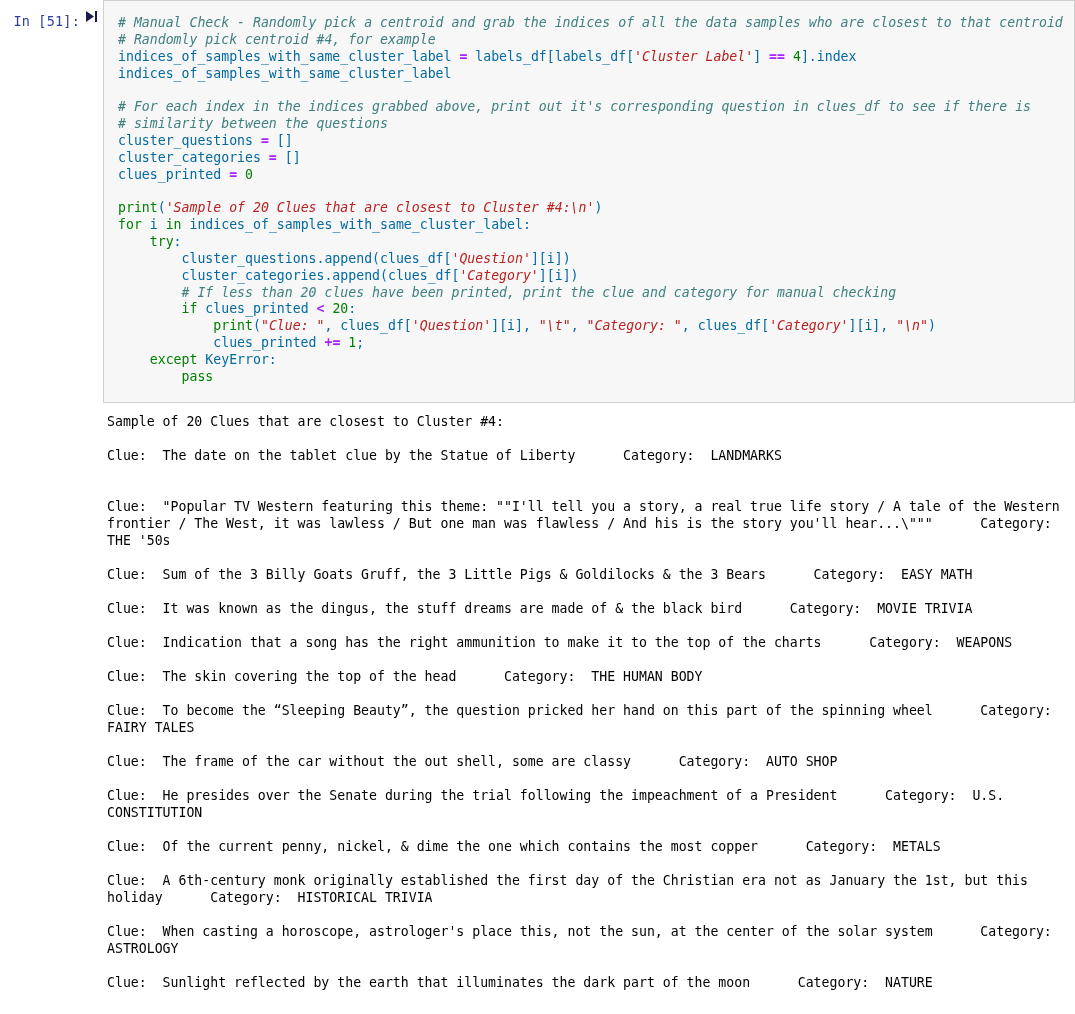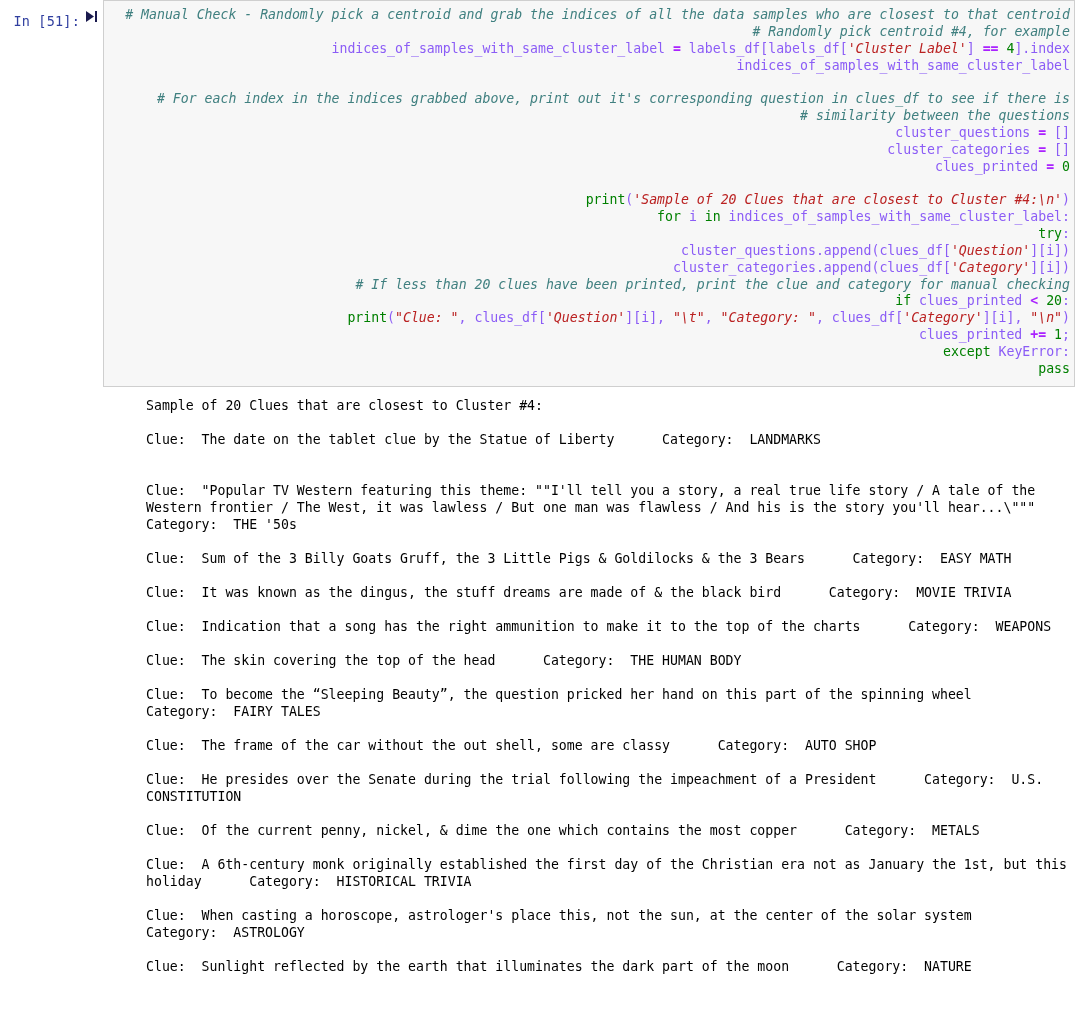--- a/index.html
+++ b/index.html
@@ -75,24 +75,23 @@
     position: relative;
     min-height: 378px;
   }
 
   .code {
     font-family: "DejaVu Sans Mono", monospace;
     font-size: 13.2px;
     line-height: 16.85px;
     color: #000000;
     white-space: pre;
-    margin: 0;
+    margin: 8px;
     letter-spacing: 0px;
     tab-size: 4;
-    text-align: right;
   }
 
   
   .cm {                
     color: #408080;
     font-style: italic;
   }
   .kw {                
     color: #008000;
     font-weight: normal;
@@ -105,41 +104,40 @@
     font-style: italic;
   }
   .num {               
     color: #008000;
   }
   .op {                
     color: #AA22FF;
     font-weight: bold;
   }
   .nm {                
-    color: #8b5cf6;
+    color: #0369a1;
   }
 
   
   .output-row {
     display: flex;
     align-items: flex-start;
     width: 1075px;
   }
 
   .output-prompt-col {
     width: 103px;
     flex: 0 0 103px;
   }
 
   .output-area {
     flex: 1 1 auto;
     padding: 10px 0 0 4px;
     box-sizing: border-box;
     overflow: hidden;
-    margin-left: 39px;
   }
 
   .out-line {
     font-family: "DejaVu Sans Mono", monospace;
     font-size: 13.2px;
     line-height: 17px;
     color: #000000;
     white-space: pre-wrap;
     word-break: break-word;
     margin: 0;

